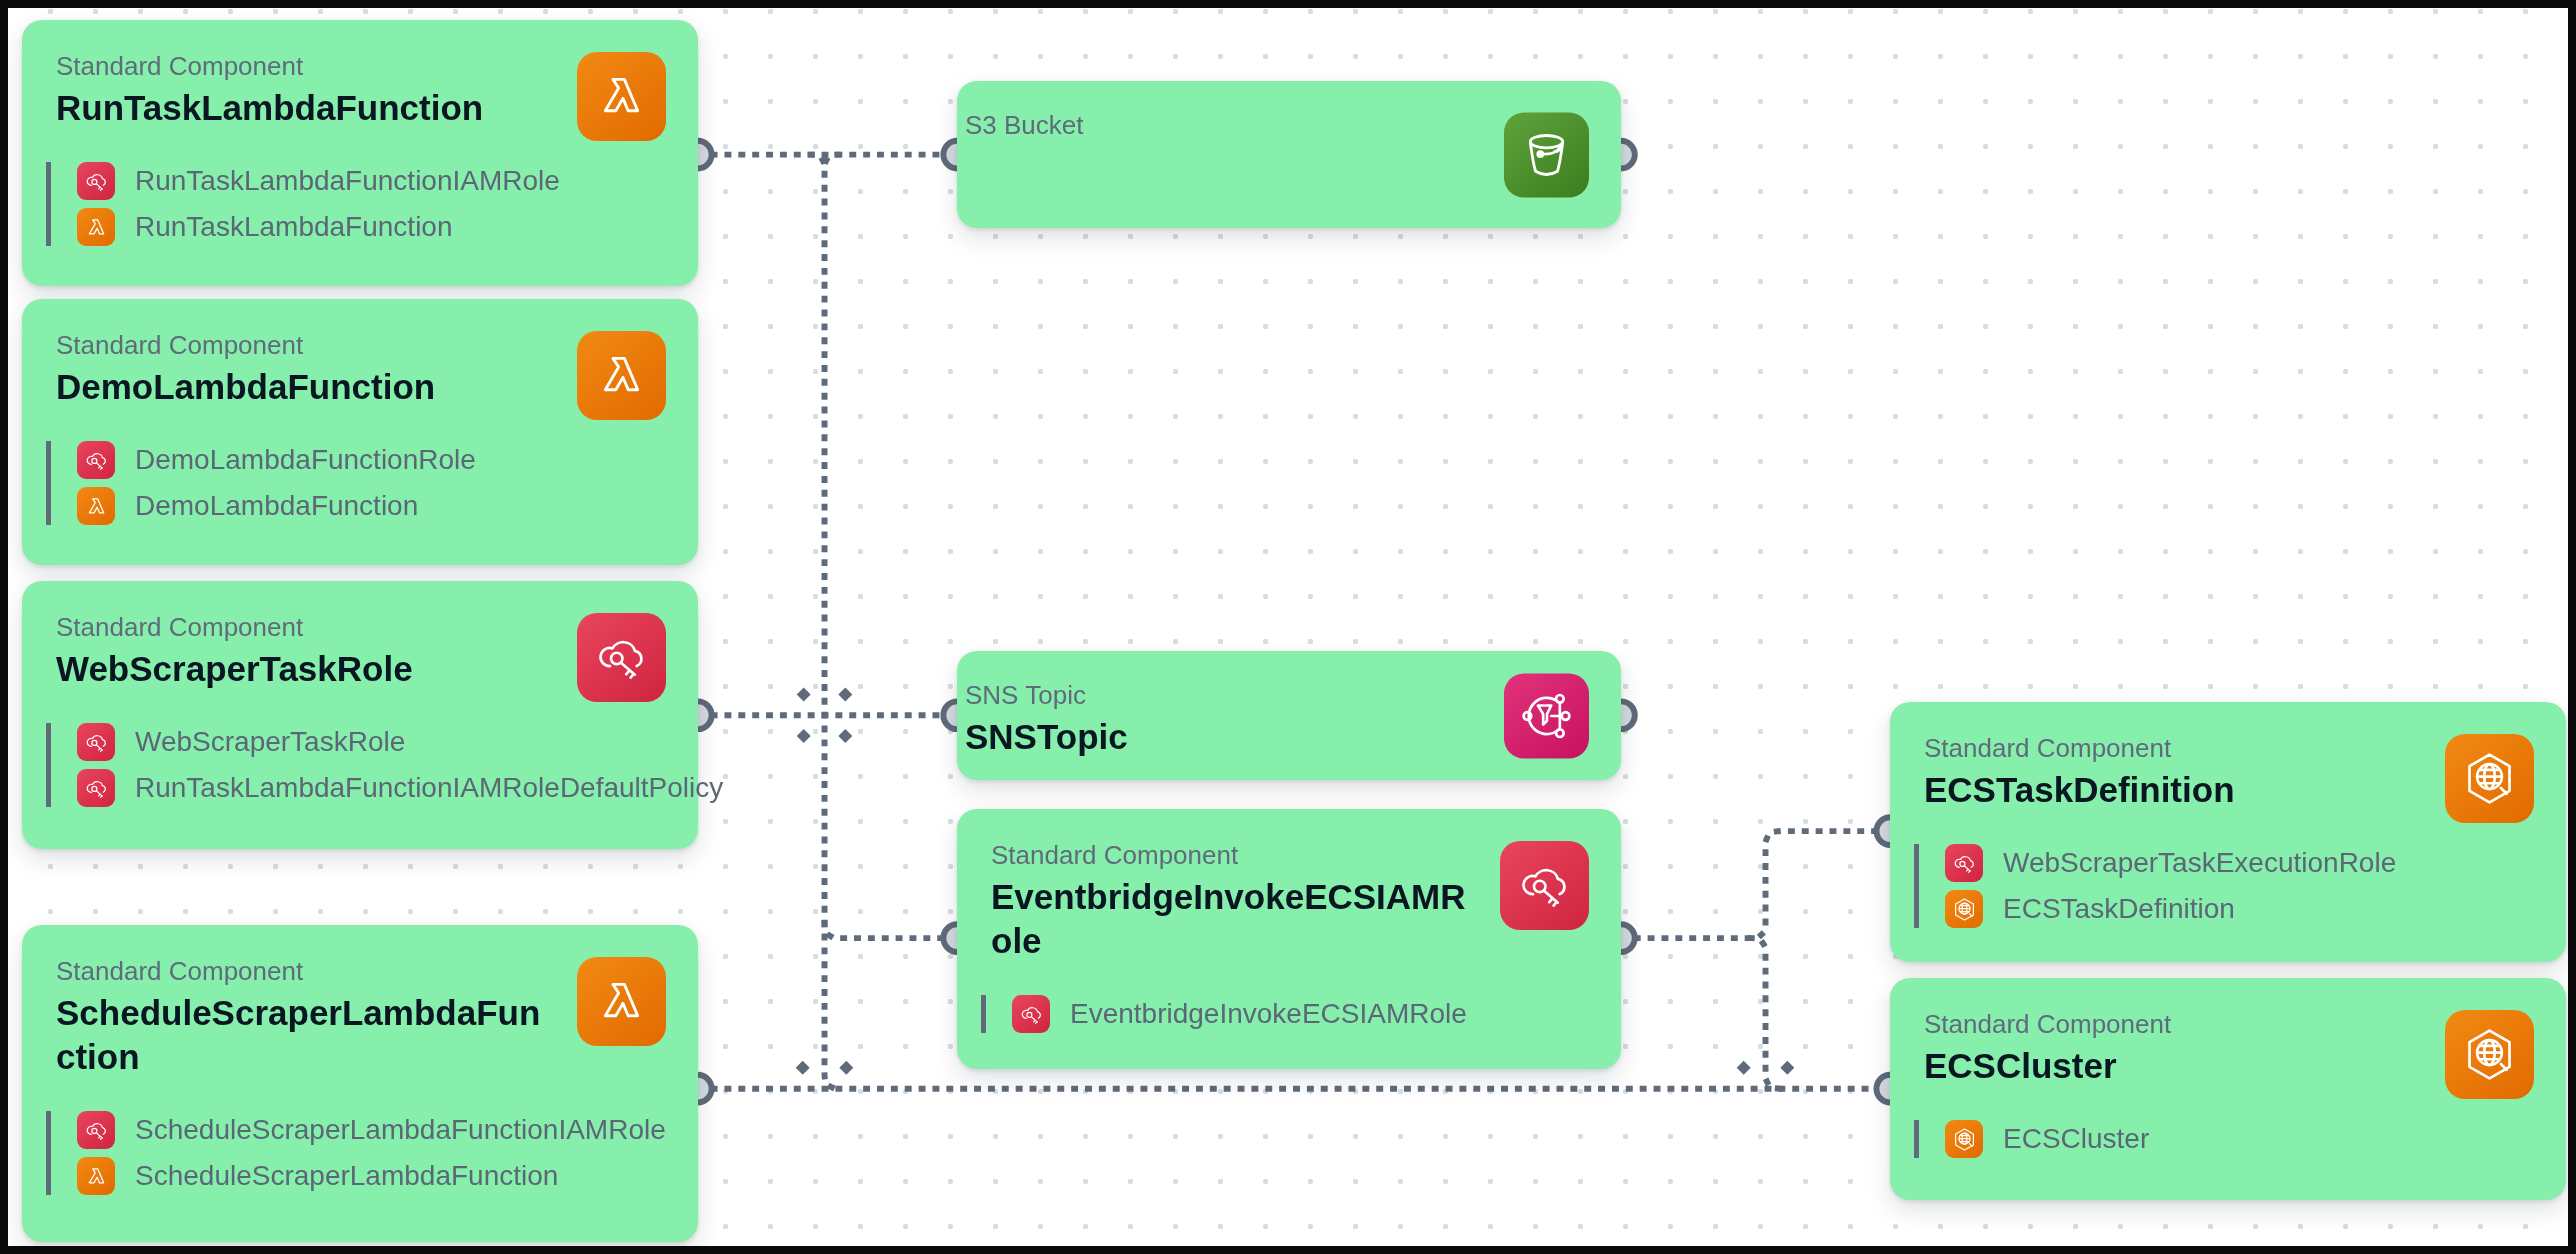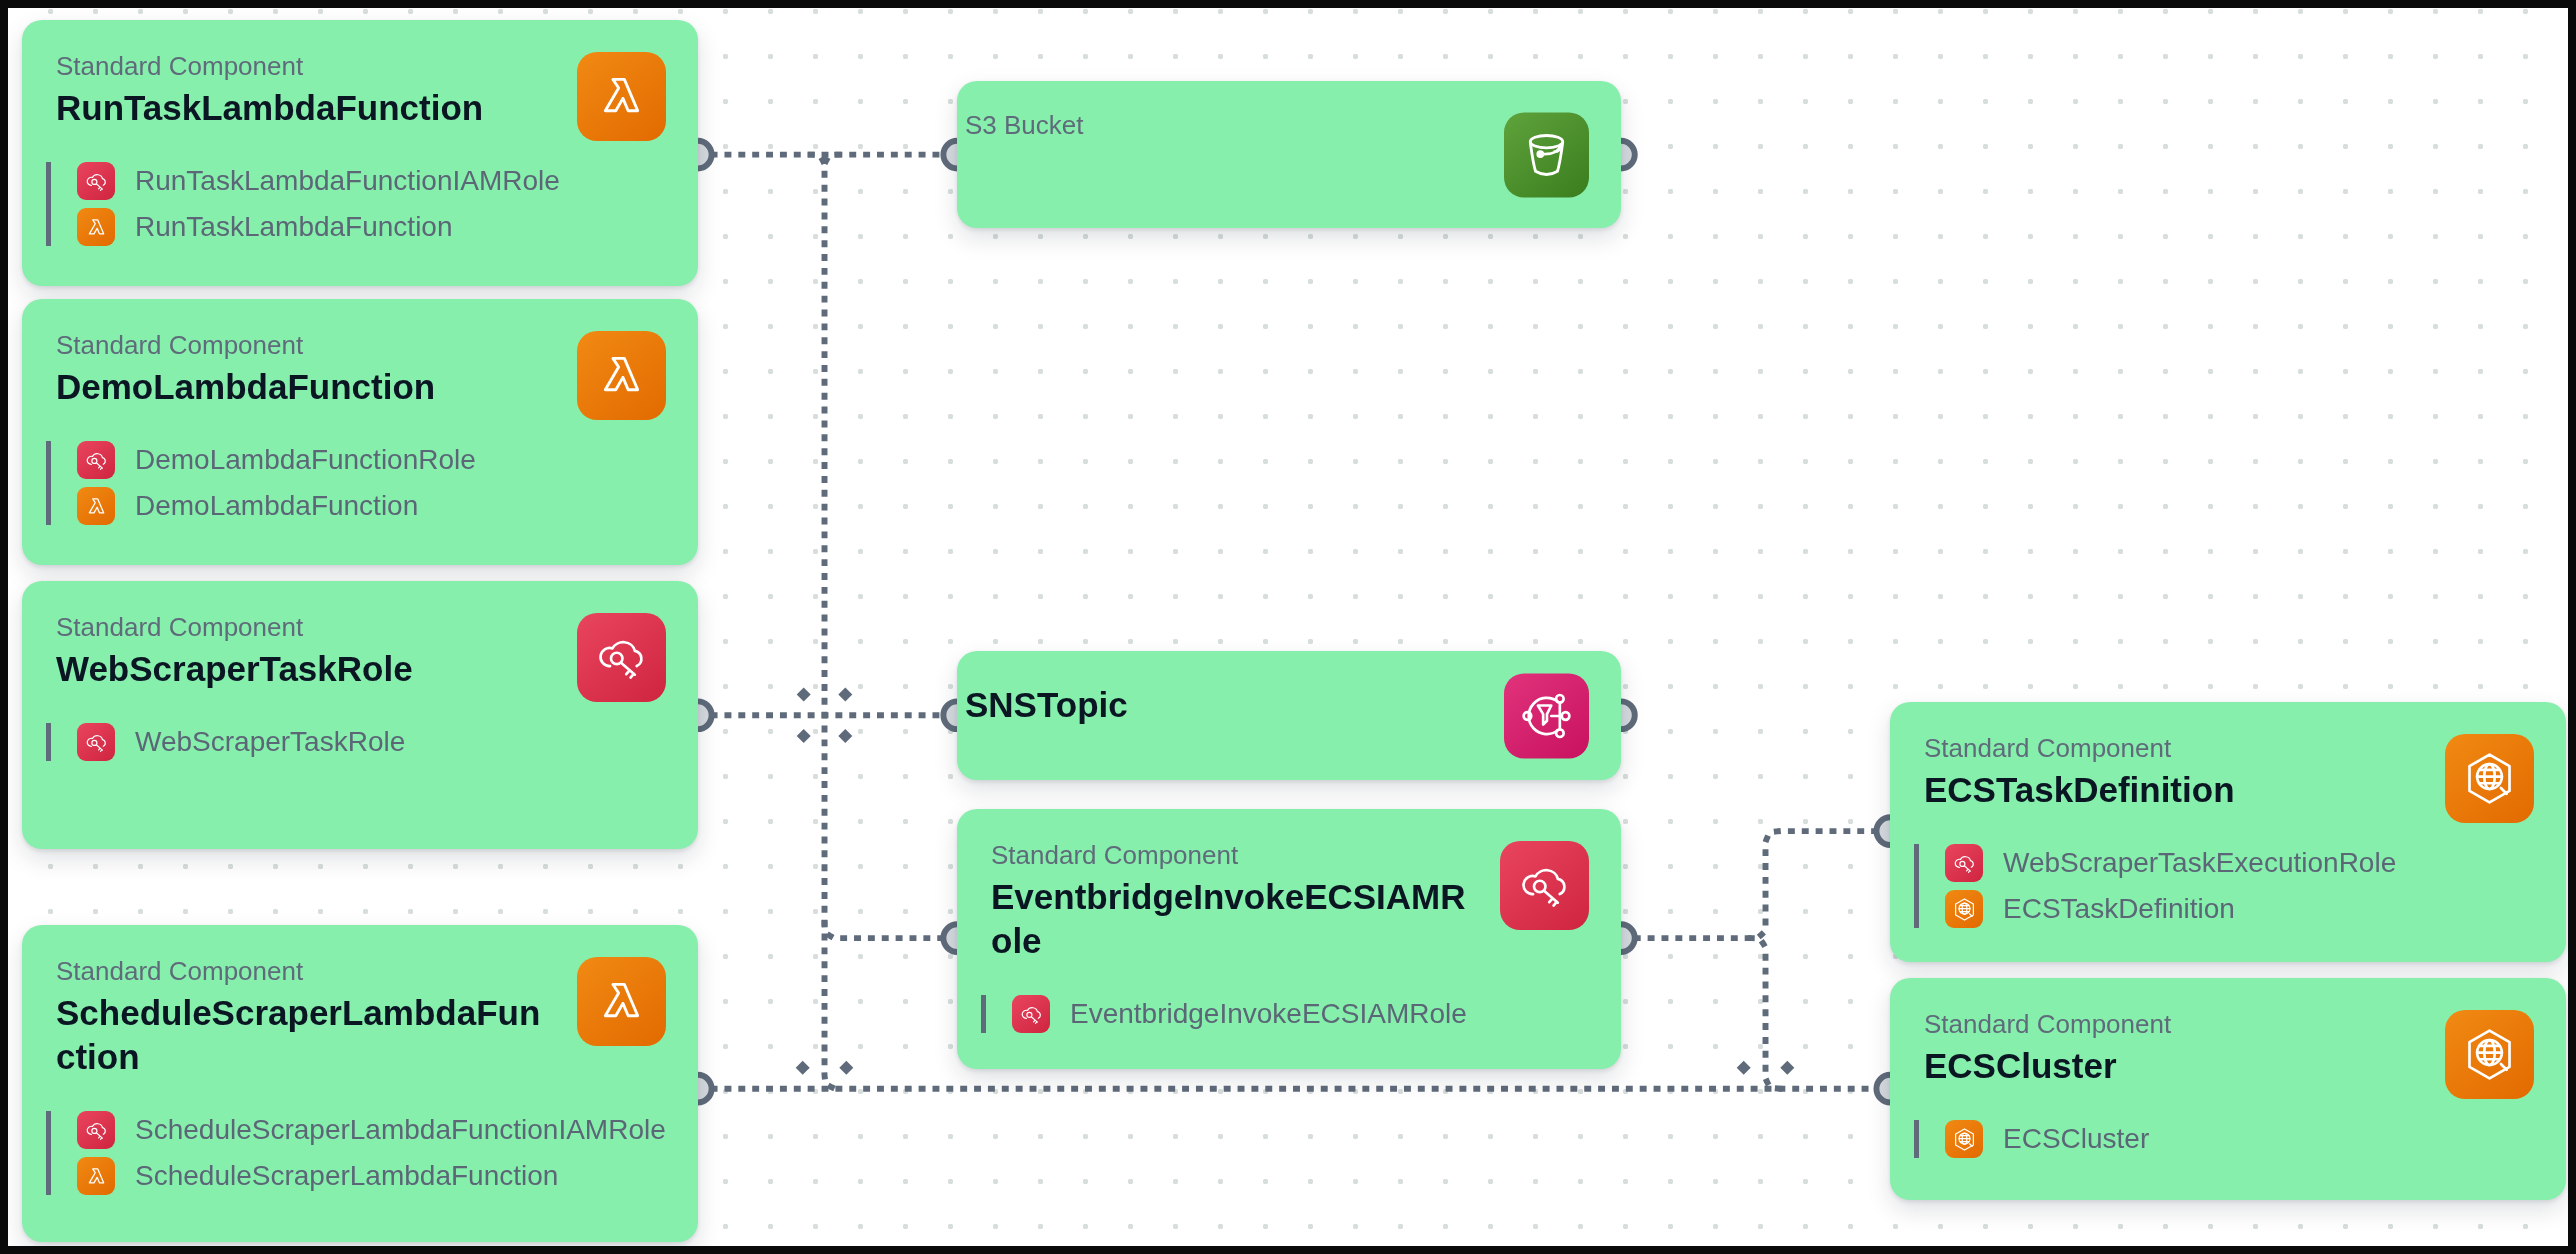--- a/index.html
+++ b/index.html
@@ -223,20 +223,28 @@
       </div>
     <div class="items">
       <div class="item">
         <span class="item-icon iam-bg">
             <svg viewBox="0 0 64 64">
               <use href="#sym-iam"></use>
             </svg>
           </span>
         <span class="item-label">WebScraperTaskRole</span>
       </div>
+      <div class="item">
+        <span class="item-icon iam-bg">
+            <svg viewBox="0 0 64 64">
+              <use href="#sym-iam"></use>
+            </svg>
+          </span>
+        <span class="item-label">RunTaskLambdaFunctionIAMRoleDefaultPolicy</span>
+      </div>
     </div>
   </div>
 
   <div class="card std" id="card-3">
     <div class="card-head">
       <div class="card-label">Standard Component</div>
       <div class="card-title">ScheduleScraperLambdaFunction</div>
     </div>
     <div class="big-icon lambda-bg">
         <svg viewBox="0 0 64 64">
@@ -269,20 +277,21 @@
     </div>
     <div class="big-icon s3-bg">
         <svg viewBox="0 0 64 64">
           <use href="#sym-s3"></use>
         </svg>
       </div>
   </div>
 
   <div class="card res" id="card-5">
     <div class="card-head">
+      <div class="card-label">SNS Topic</div>
       <div class="card-title">SNSTopic</div>
     </div>
     <div class="big-icon sns-bg">
         <svg viewBox="0 0 64 64">
           <use href="#sym-sns"></use>
         </svg>
       </div>
   </div>
 
   <div class="card std" id="card-6">

